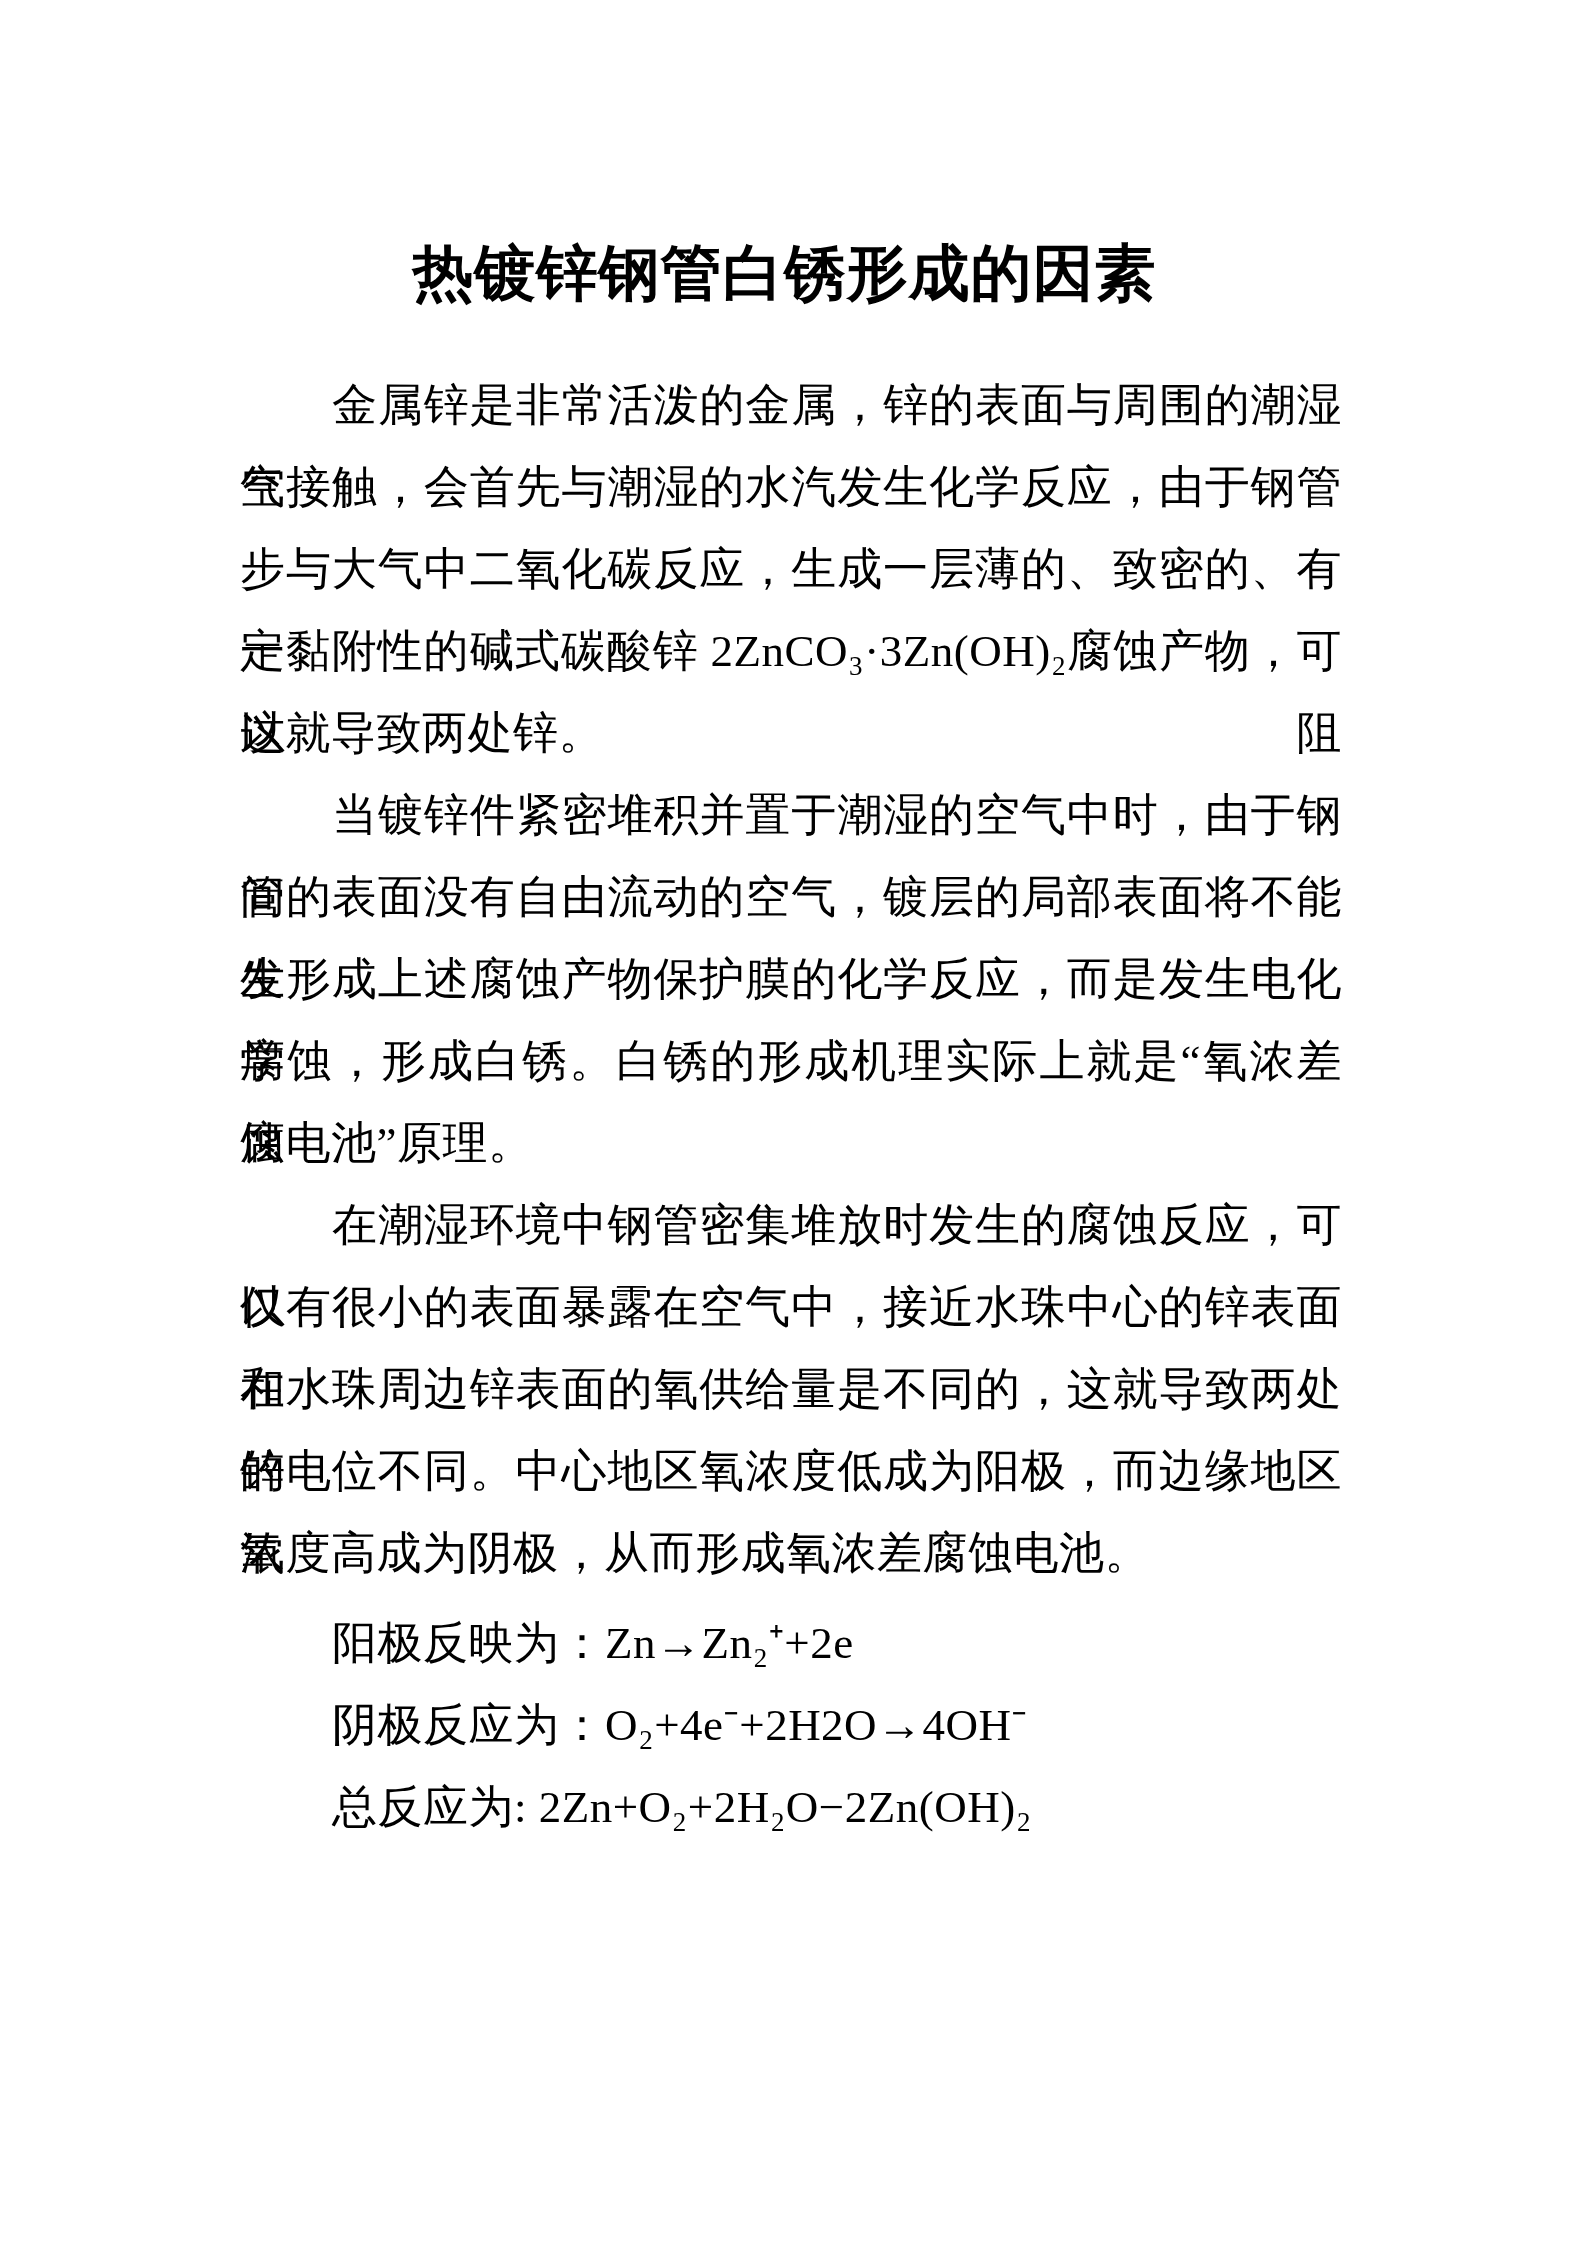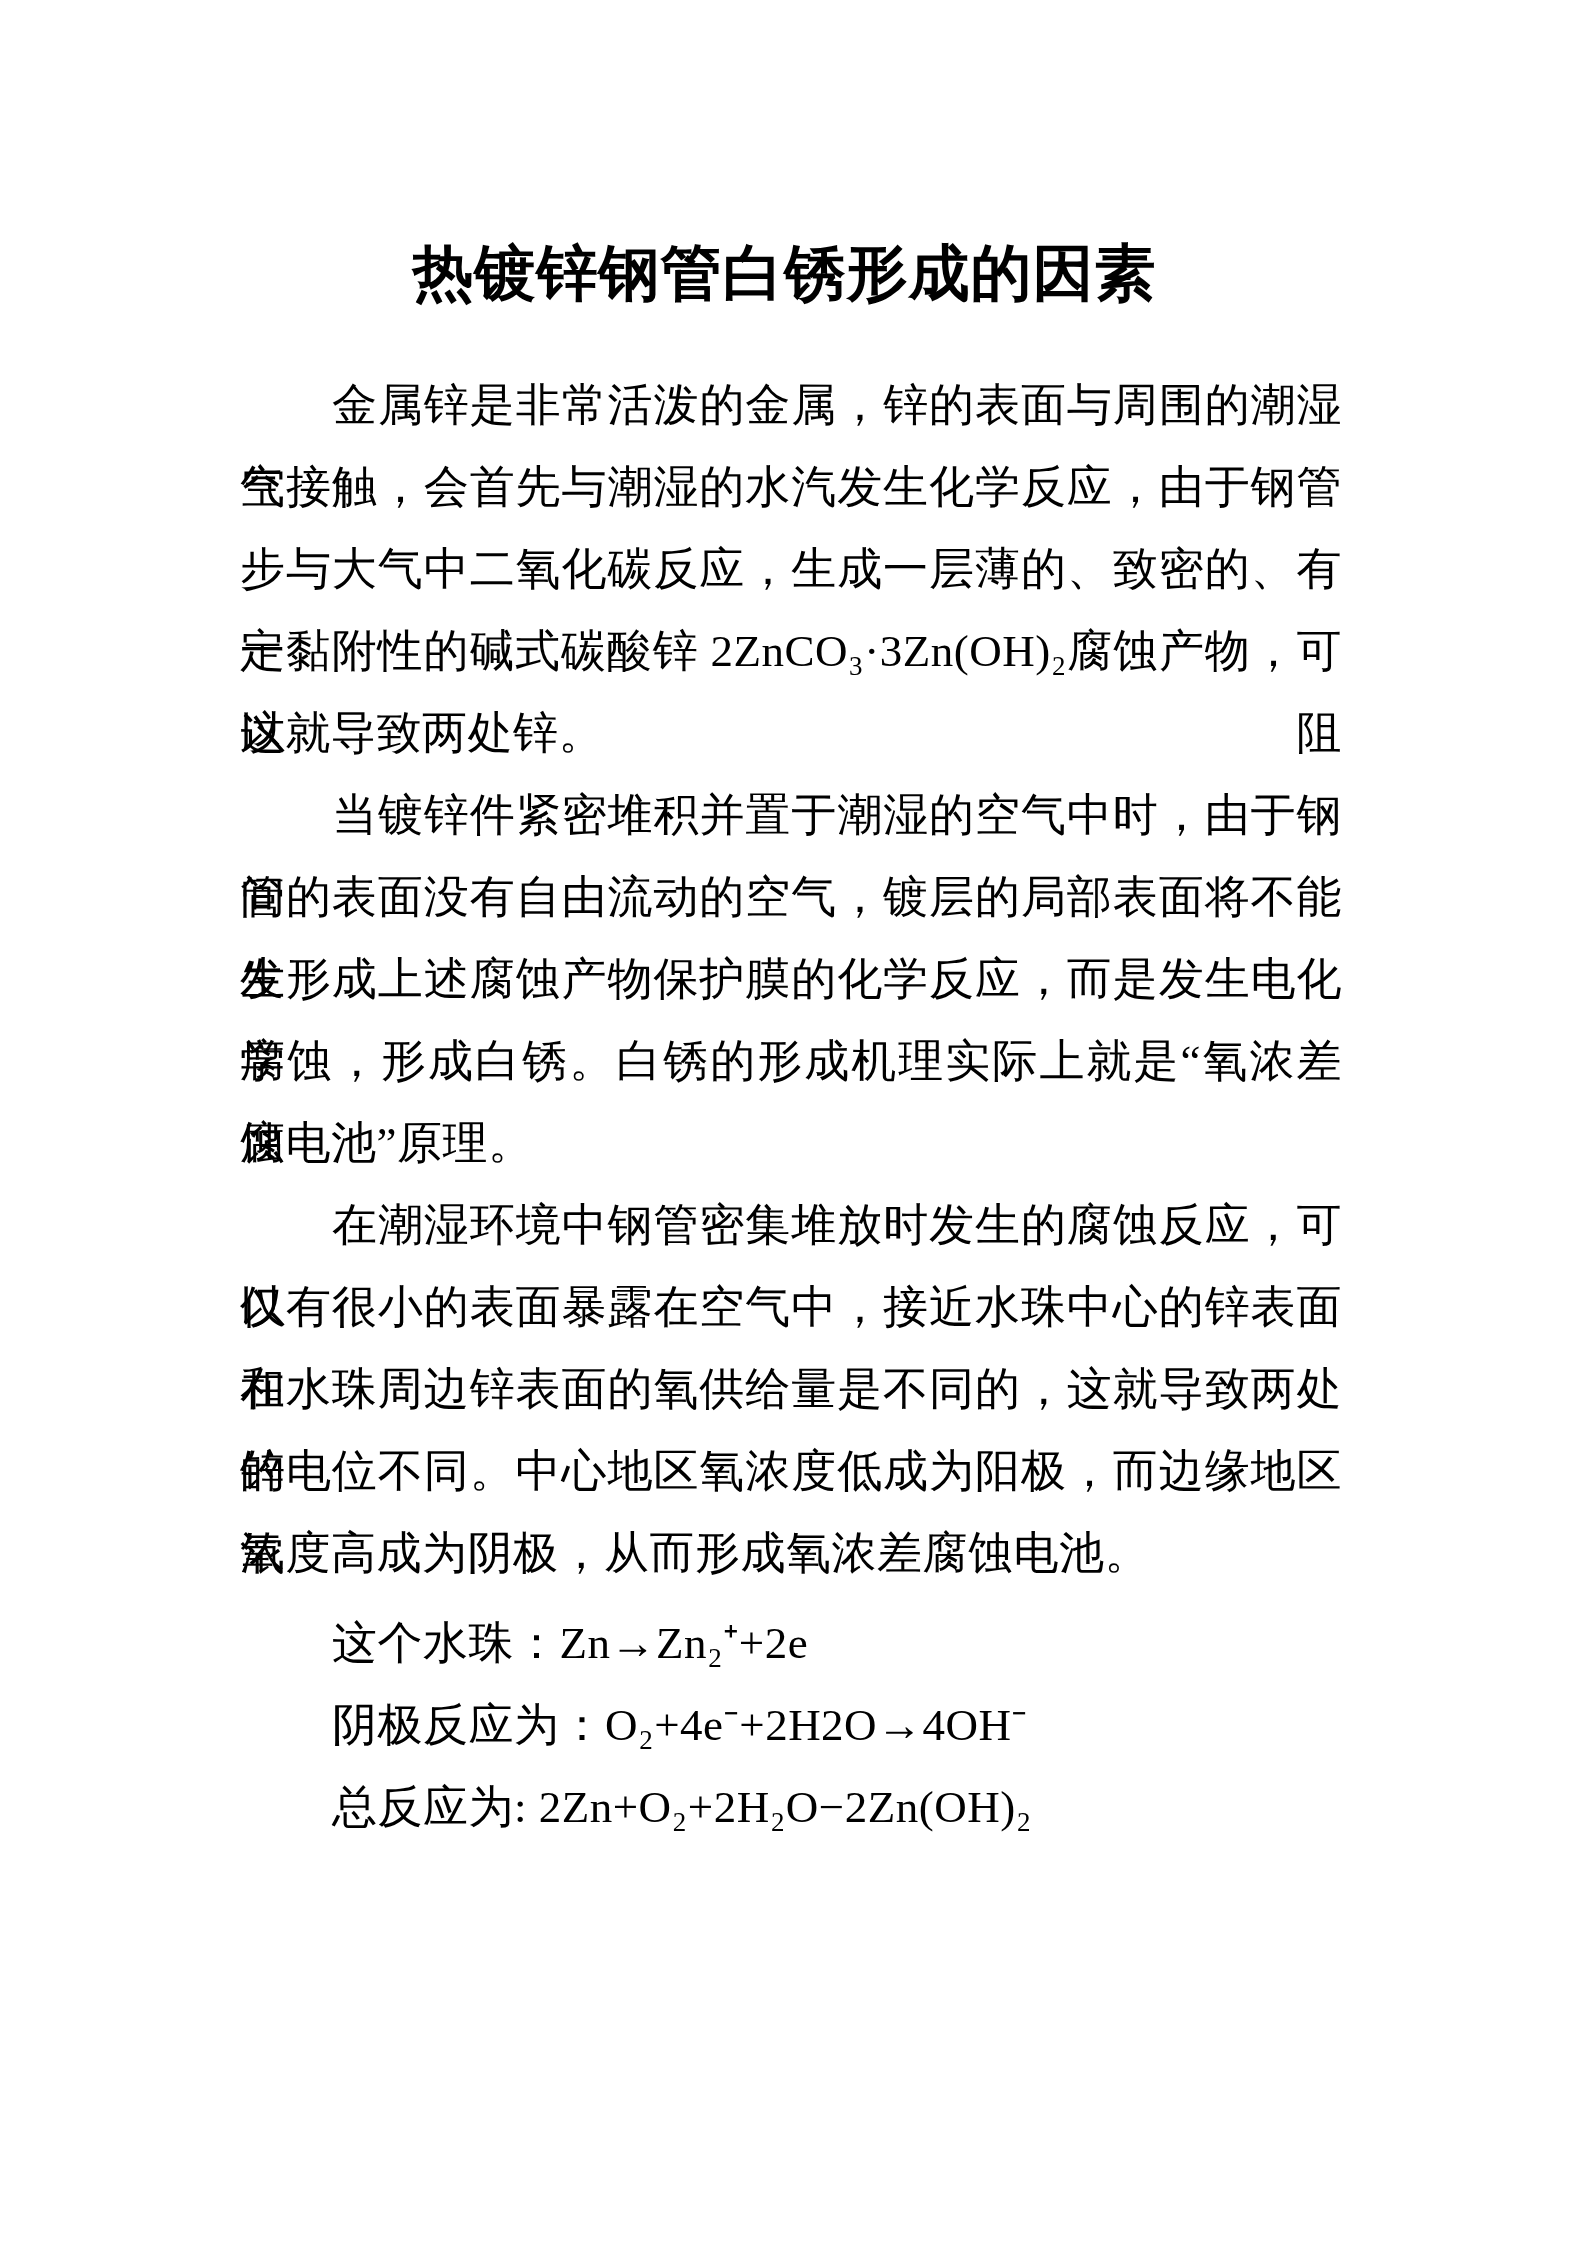--- a/index.html
+++ b/index.html
@@ -75,21 +75,21 @@
         <div class="line end">蚀电池”原理。</div>
       </div>
       <div class="paragraph">
         <div class="line indent">在潮湿环境中钢管密集堆放时发生的腐蚀反应，可以</div>
         <div class="line">仅有很小的表面暴露在空气中，接近水珠中心的锌表面和</div>
         <div class="line">在水珠周边锌表面的氧供给量是不同的，这就导致两处锌</div>
         <div class="line">的电位不同。中心地区氧浓度低成为阳极，而边缘地区氧</div>
         <div class="line end">浓度高成为阴极，从而形成氧浓差腐蚀电池。</div>
       </div>
       <div class="paragraph">
-        <div class="line indent end">这个水珠：Zn→Zn₂⁺+2e</div>
+        <div class="line indent end">阳极反映为：Zn→Zn₂⁺+2e</div>
       </div>
       <div class="paragraph">
         <div class="line indent end">阴极反应为：O₂+4e⁻+2H2O→4OH⁻</div>
       </div>
       <div class="paragraph">
         <div class="line indent end">总反应为: 2Zn+O₂+2H₂O−2Zn(OH)₂</div>
       </div>
     </div>
 </div>
 

